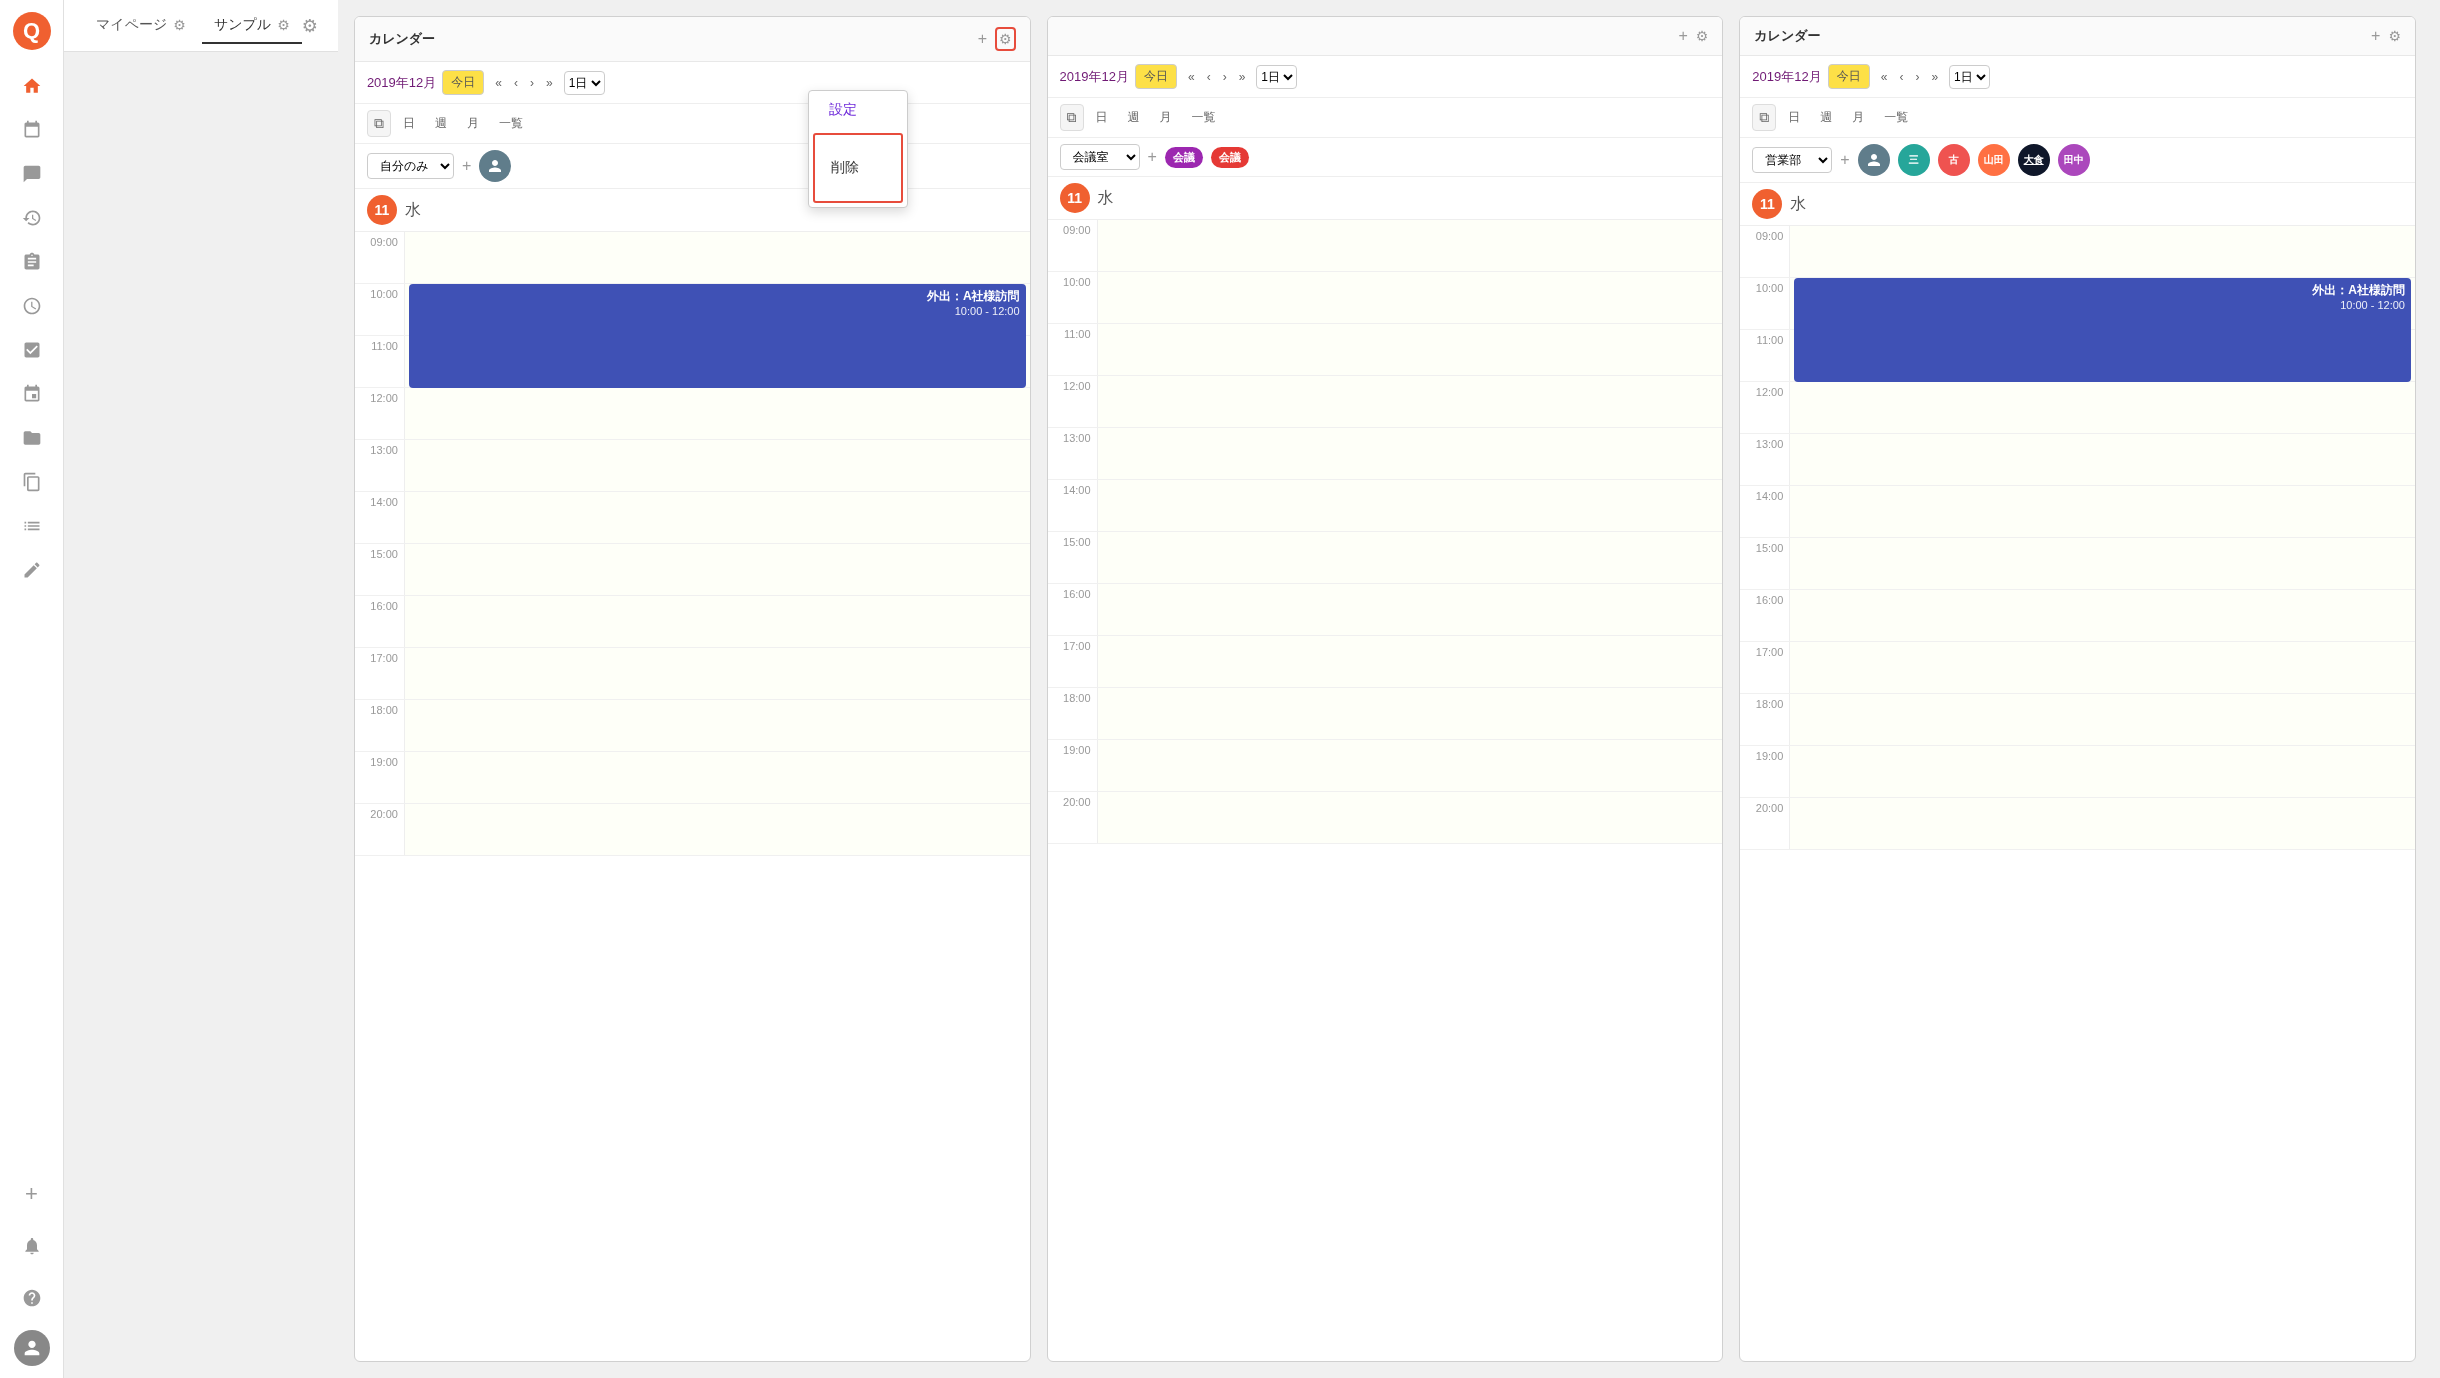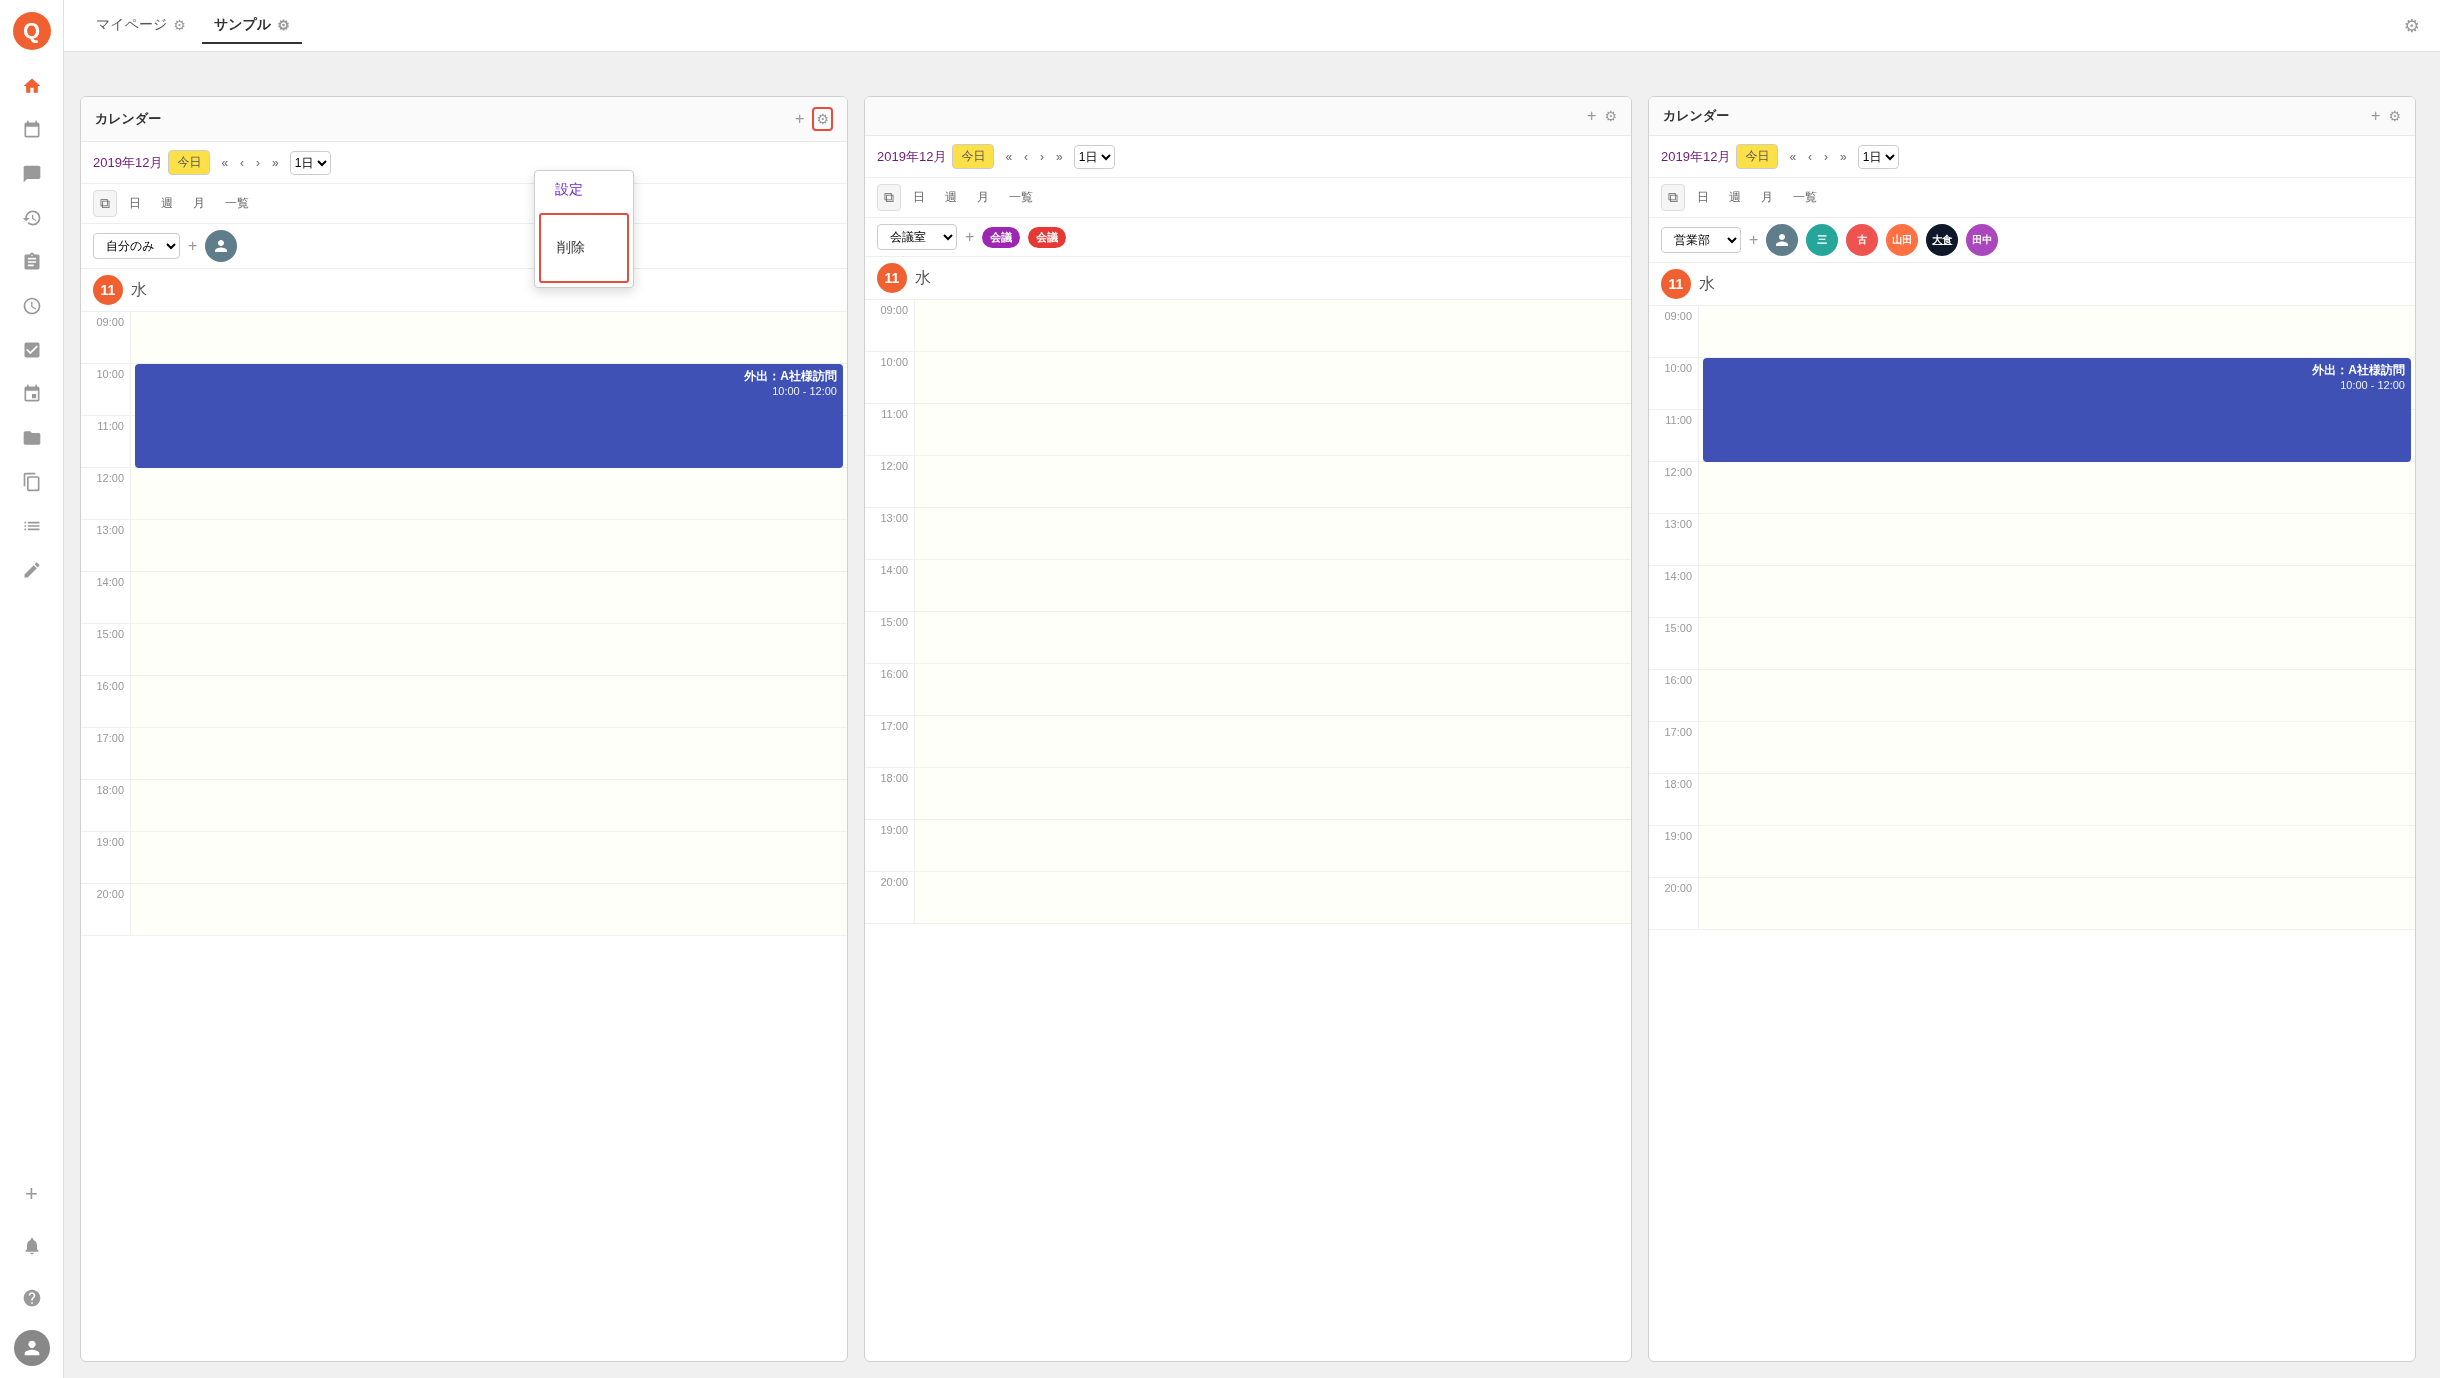--- a/index.html
+++ b/index.html
@@ -37,23 +37,22 @@
       font-size: 18px;
     }
     .sidebar-icon.active { color: #f06030; }
     .sidebar-spacer { flex: 1; }
     .sidebar-bottom { display: flex; flex-direction: column; align-items: center; gap: 8px; }
 
     
     .main {
       flex: 1;
       display: flex;
-      flex-direction: column;
+      flex-direction: row;
       overflow: hidden;
-      gap: 28px;
     }
 
     
     .topnav {
       background: #fff;
       border-bottom: 1px solid #e0e0e0;
       display: flex;
       align-items: center;
       padding: 0 20px;
       height: 52px;
@@ -65,21 +64,21 @@
       display: flex; align-items: center; gap: 6px;
       padding: 8px 12px;
       cursor: pointer;
       color: #555;
       font-size: 14px;
       border-bottom: 2px solid transparent;
     }
     .topnav-item.active {
       border-bottom: 2px solid #333;
       color: #333;
-      font-weight: 700;
+      font-weight: 400;
     }
     .topnav-gear { color: #999; font-size: 14px; cursor: pointer; }
     .topnav-right-gear { color: #999; font-size: 18px; cursor: pointer; }
 
     
     .content {
       flex: 1;
       display: flex;
       gap: 0;
       overflow: hidden;

